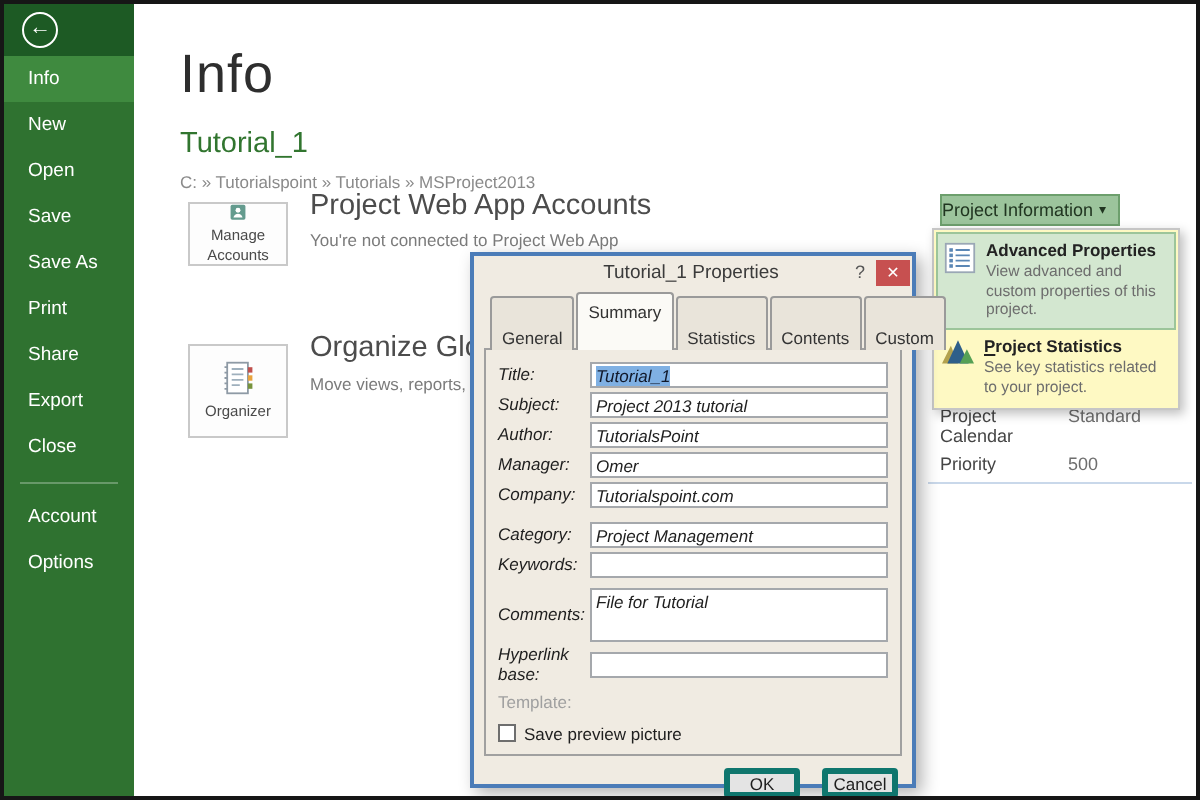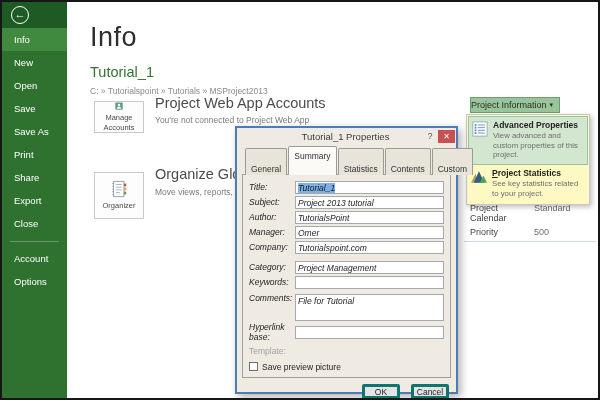--- a/index.html
+++ b/index.html
@@ -55,21 +55,21 @@
   .tabs { display:flex; position:relative; z-index:2; padding-left:3px; }
   .tab { font-size:8.5px; color:#333; padding:15px 5px 1px 5px; border:1px solid #9a9a9a; border-bottom:none; background:#e9e4da; margin-right:1px; margin-top:2px; cursor:pointer; border-radius:2px 2px 0 0; }
   .tab.active { background:#fbfaf6; margin-top:0; padding-top:4px; position:relative; }
   .tab.active::after { content:""; position:absolute; left:0; right:0; bottom:-1px; height:1px; background:#f0ebe2; }
   .tab-frame { border:1px solid #a0a0a0; margin-top:-1px; padding:6px 6px 2px 6px; height:204px; overflow:hidden; background:#f0ebe2; }
   .frow { display:flex; align-items:center; margin-bottom:2px;font-style:italic; }
   .frow label { width:46px; flex:0 0 46px; font-size:8.5px; color:#1e1e1e; line-height:1.15; }
   .tbox { flex:1; height:13px; border:1px solid #a5a8ac; background:#fff; font-size:8.5px; line-height:12px; padding:0 2px; color:#1e1e1e; overflow:hidden; white-space:nowrap; }
   .tbox .sel { background:var(--sel_blue,#7fb0e3); color:#10182a; }
   .gap5 { height:5px; } .gap3 { height:3px; }
-  .frow.top { align-items:flex-start; }
+  .frow.top { align-items:center; }
   .area { height:27px; line-height:1.2; padding:1px 2px; white-space:normal; }
   .muted-label { font-size:8.5px; color:#a0a0a0; margin:3px 0 6px 0; }
   .cb-row { display:flex; align-items:center; margin-top:2px; }
   .checkbox { width:9px; height:9px; border:1px solid #6e6e6e; background:#fff; margin-right:4px; cursor:pointer; }
   .cb-label { font-size:8.5px; color:#1e1e1e; }
   .dlg-buttons { display:flex; justify-content:flex-end; gap:11px; padding:6px 2px 0 0; }
   .dlg-buttons button { width:38px; height:15px; font-size:8.5px; font-family:"Liberation Sans", sans-serif; background:#e4e4e4; border:3px solid #0f766e; border-radius:2px; color:#1e1e1e; cursor:pointer; }
 </style>
 </head>
 <body>

